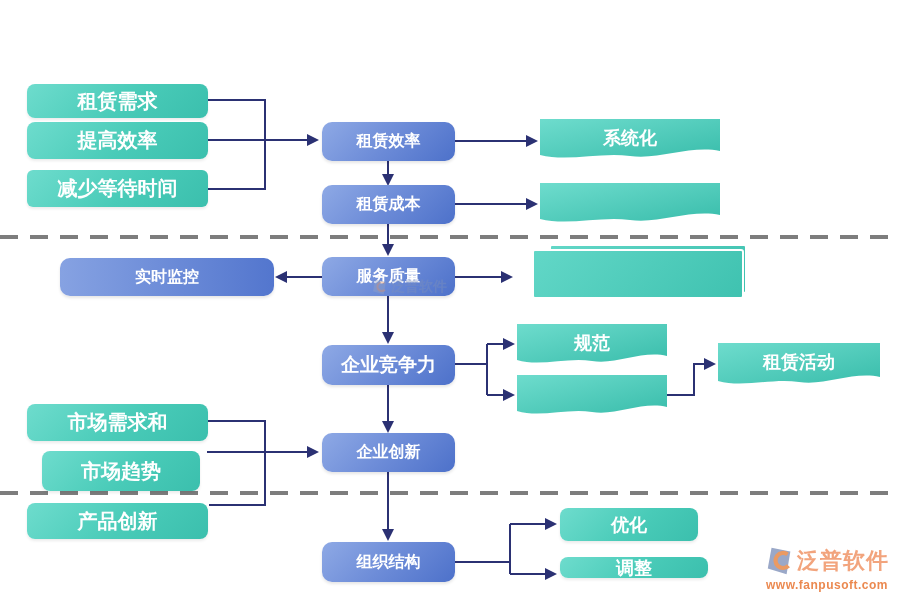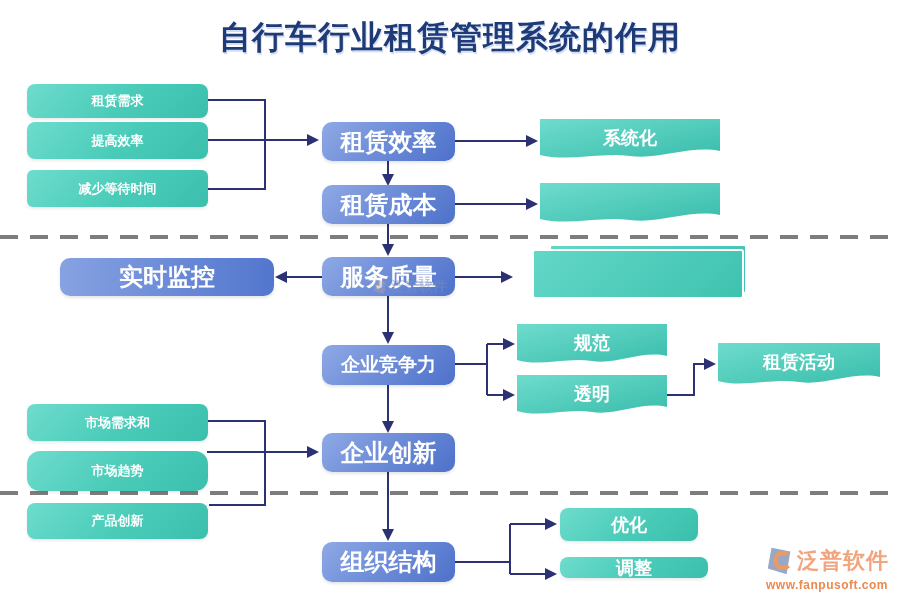--- a/index.html
+++ b/index.html
@@ -4,23 +4,23 @@
 <style>
   html,body{margin:0;padding:0;}
   body{font-family:"Liberation Sans","DejaVu Sans",sans-serif;background:#ffffff;}
   .canvas{position:relative;width:900px;height:600px;background:#ffffff;overflow:hidden;}
   .title{position:absolute;left:0;top:16px;width:900px;text-align:center;
          font-size:32px;font-weight:800;color:#1e3b77;letter-spacing:1px;
          text-shadow:1px 2px 0 rgba(130,160,225,.35);}
   .node{position:absolute;display:flex;align-items:center;justify-content:center;
         color:#ffffff;font-weight:bold;box-sizing:border-box;}
   .teal{background:linear-gradient(135deg,#6edccd 0%,#49cbb8 55%,#3bbfad 100%);
-        border-radius:8px;font-size:13px;box-shadow:0 2px 3px rgba(0,0,0,.08);}
+        border-radius:8px;font-size:20px;box-shadow:0 2px 3px rgba(0,0,0,.08);}
   .blue{background:linear-gradient(135deg,#8ea9e5 0%,#6d8cd8 50%,#4d71ca 100%);
-        border-radius:10px;font-size:24px;box-shadow:0 2px 3px rgba(0,0,0,.10);}
+        border-radius:10px;font-size:16px;box-shadow:0 2px 3px rgba(0,0,0,.10);}
   .wave{position:absolute;}
   .wave svg{display:block;}
   .wave .label{position:absolute;left:0;top:0;width:100%;height:38px;display:flex;
         align-items:center;justify-content:center;color:#fff;font-weight:bold;font-size:18px;}
   .backsheet{position:absolute;background:linear-gradient(135deg,#62d7c7,#3fc2b0);
         border:2px solid #ffffff;border-radius:3px;box-sizing:border-box;}
   .dashed{position:absolute;left:0;width:900px;height:4px;
         background:repeating-linear-gradient(to right,#7d7d7d 0,#7d7d7d 18px,transparent 18px,transparent 30px);}
   .connectors{position:absolute;left:0;top:0;pointer-events:none;}
   .wm{position:absolute;left:372px;top:278px;display:flex;align-items:center;gap:3px;
@@ -30,21 +30,20 @@
         align-items:center;z-index:6;}
   .logo .row{display:flex;align-items:center;gap:2px;}
   .logo .brand{font-size:22px;font-weight:bold;color:#f2a47d;letter-spacing:1px;}
   .logo .site{font-size:12px;font-weight:bold;color:#eb8950;letter-spacing:.5px;margin-top:1px;}
 </style>
 </head>
 <body>
 
 <div class="canvas">
 
-  <div class="title">自行车行业租赁管理系统的作用</div>
 
   <div class="dashed" style="top:235px;"></div>
   <div class="dashed" style="top:491px;"></div>
 
   <svg class="connectors" width="900" height="600" viewBox="0 0 900 600">
     <defs>
       <marker id="arw" markerWidth="10" markerHeight="10" refX="1.5" refY="3" orient="auto" markerUnits="strokeWidth">
         <path d="M0,0 L6,3 L0,6 Z" fill="#2b3173"></path>
       </marker>
       <linearGradient id="gteal" x1="0" y1="0" x2="1" y2="1">
@@ -111,32 +110,31 @@
     <svg width="150" height="46" viewBox="0 0 150 46">
       <path d="M0 0 H150 V32 C125 26 100 41 75 37 C50 33 23 43 0 36 Z" fill="url(#gteal)"></path>
     </svg>
     <span class="label">规范</span>
   </div>
 
   <div class="wave" style="left:517px;top:375px;">
     <svg width="150" height="46" viewBox="0 0 150 46">
       <path d="M0 0 H150 V32 C125 26 100 41 75 37 C50 33 23 43 0 36 Z" fill="url(#gteal)"></path>
     </svg>
-    <span class="label">透明</span>
   </div>
 
   <div class="wave" style="left:718px;top:343px;">
     <svg width="162" height="48" viewBox="0 0 162 48">
       <path d="M0 0 H162 V34 C135 28 108 43 81 39 C54 35 25 45 0 38 Z" fill="url(#gteal)"></path>
     </svg>
     <span class="label">租赁活动</span>
   </div>
 
   <div class="node teal" style="left:27px;top:404px;width:181px;height:37px;">市场需求和</div>
-  <div class="node teal" style="left:27px;top:451px;width:181px;height:40px;border-radius:13px;">市场趋势</div>
+  <div class="node teal" style="left:42px;top:451px;width:158px;height:40px;">市场趋势</div>
   <div class="node teal" style="left:27px;top:503px;width:181px;height:36px;">产品创新</div>
 
   <div class="node teal" style="left:560px;top:508px;width:138px;height:33px;font-size:18px;">优化</div>
   <div class="node teal" style="left:560px;top:557px;width:148px;height:21px;font-size:18px;">调整</div>
 
   <div class="wm">
     <svg width="16" height="18" viewBox="0 0 30 34">
       <path d="M6 3 L26 7 L22 31 L2 25 Z" fill="#93a2c4"></path>
       <path d="M23 10 A8 8 0 1 0 24 22" stroke="#ea9a63" stroke-width="4" fill="none"></path>
     </svg>

